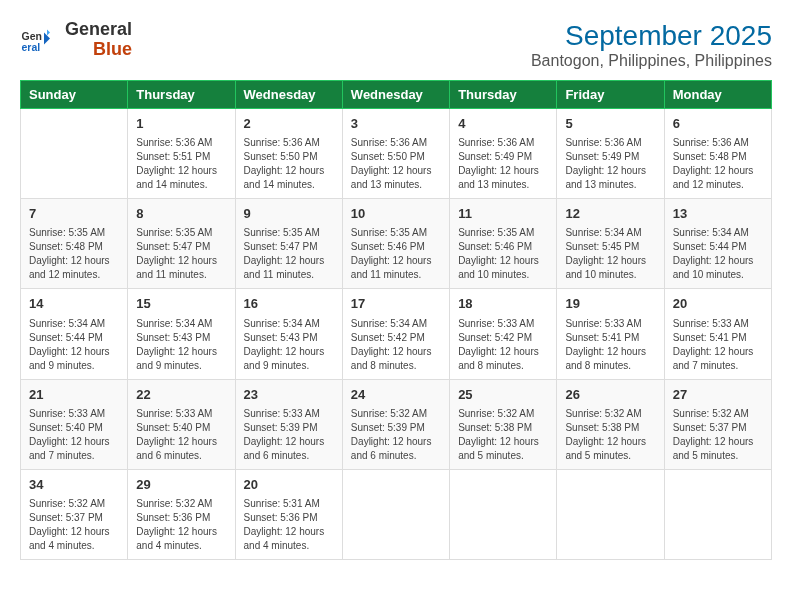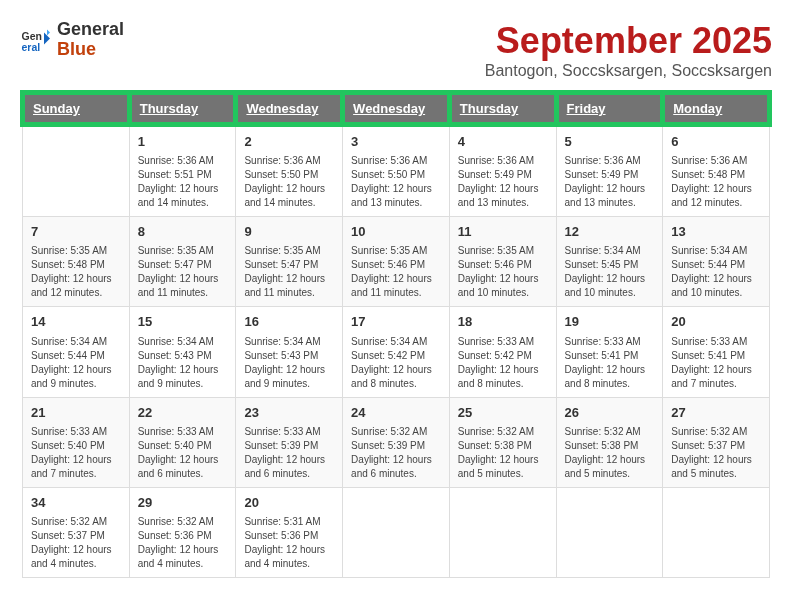--- a/index.html
+++ b/index.html
@@ -12,59 +12,59 @@
     }
     .header {
       display: flex;
       justify-content: space-between;
       align-items: flex-start;
       margin-bottom: 10px;
     }
     .logo {
       display: flex;
       align-items: center;
-      gap: 7px;
+      gap: 15px;
     }
     .logo-text {
       font-size: 18px;
       font-weight: bold;
       color: #333;
       line-height: 1.1;
+      text-align: right;
     }
     .logo-text .blue { color: #c2410c; }
     .logo-icon {
       width: 30px;
       height: 30px;
     }
     .title-block {
       text-align: right;
     }
     .month-title {
-      font-size: 36px;
-      font-weight: bold;
-      color: #b91c1c;
+      font-size: 28px;
+      font-weight: normal;
+      color: #0369a1;
     }
     .location-title {
       font-size: 16px;
       color: #555;
     }
     table {
       width: 100%;
       border-collapse: collapse;
       font-size: 11px;
     }
     thead tr th {
-      background-color: #737373;
+      background-color: #15803d;
       color: #fff;
       text-align: left;
       padding: 6px 8px;
       font-size: 13px;
       font-weight: bold;
-      border: 5px solid #22c55e;
-      text-decoration: underline;
+      border: 1px solid #22c55e;
     }
     tbody tr td {
       vertical-align: top;
       padding: 6px 8px;
       border: 1px solid #ddd;
       width: calc(100% / 7);
       min-height: 80px;
       color: #333;
       line-height: 1.4;
     }
@@ -103,21 +103,21 @@
       <div class="logo-text">
         <span>General</span>
       </div>
       <div class="logo-text">
         <span class="blue">Blue</span>
       </div>
     </div>
   </div>
   <div class="title-block">
     <div class="month-title">September 2025</div>
-    <div class="location-title">Bantogon, Soccsksargen, Soccsksargen</div>
+    <div class="location-title">Bantogon, Philippines, Philippines</div>
   </div>
 </div>
 
 <table>
   <thead>
     <tr id="header-row">
         <th>Sunday</th>
         <th>Thursday</th>
         <th>Wednesday</th>
         <th>Wednesday</th>

